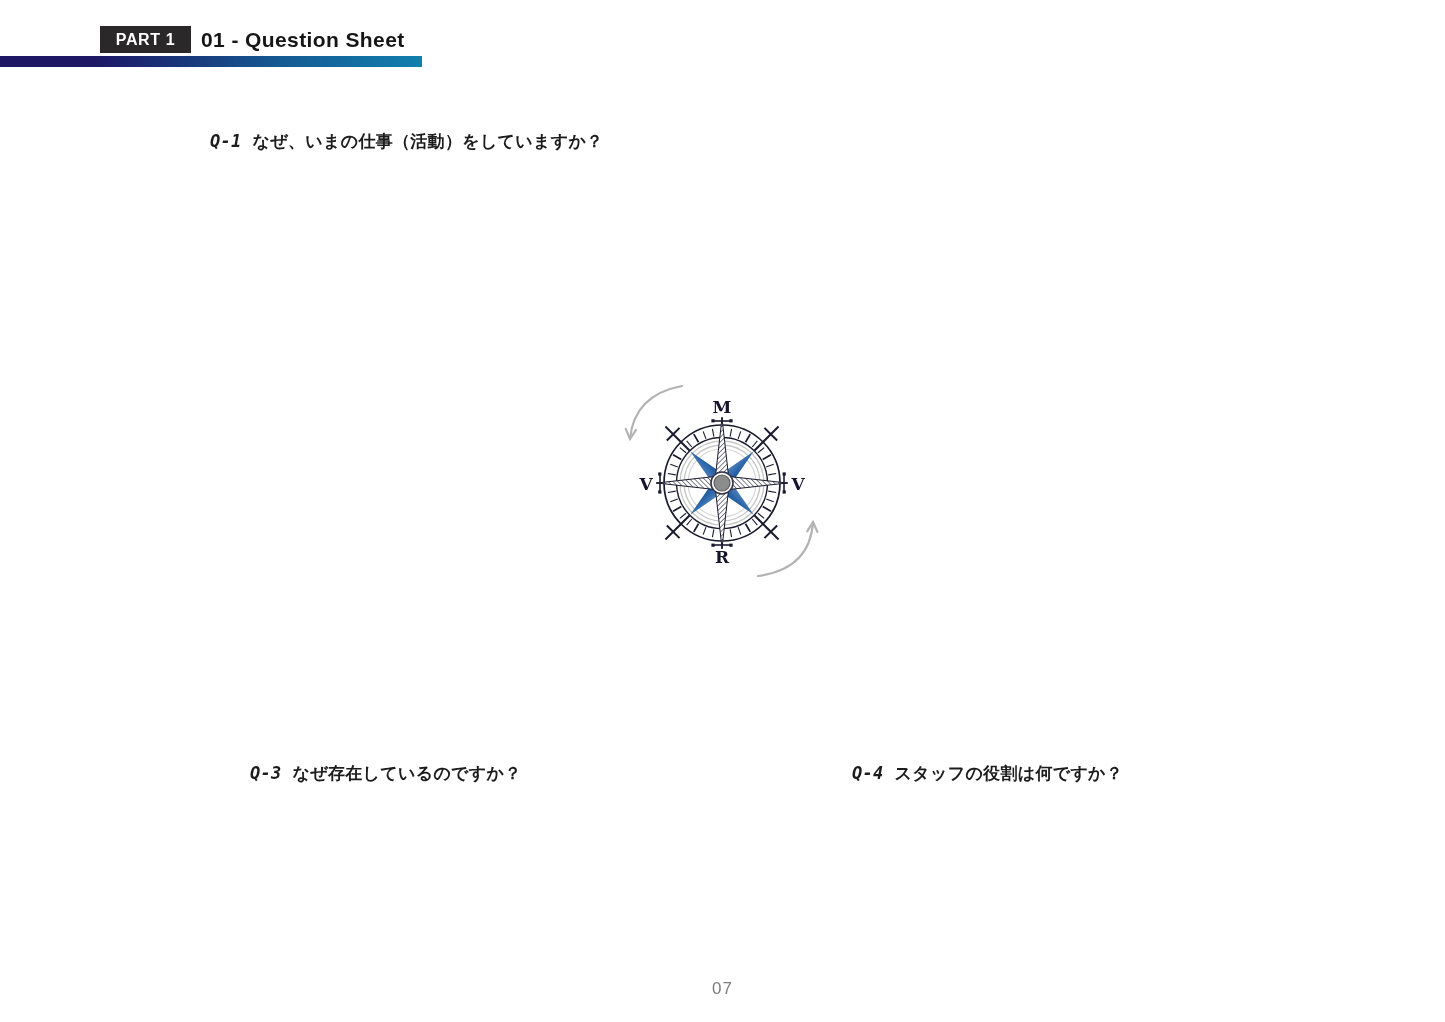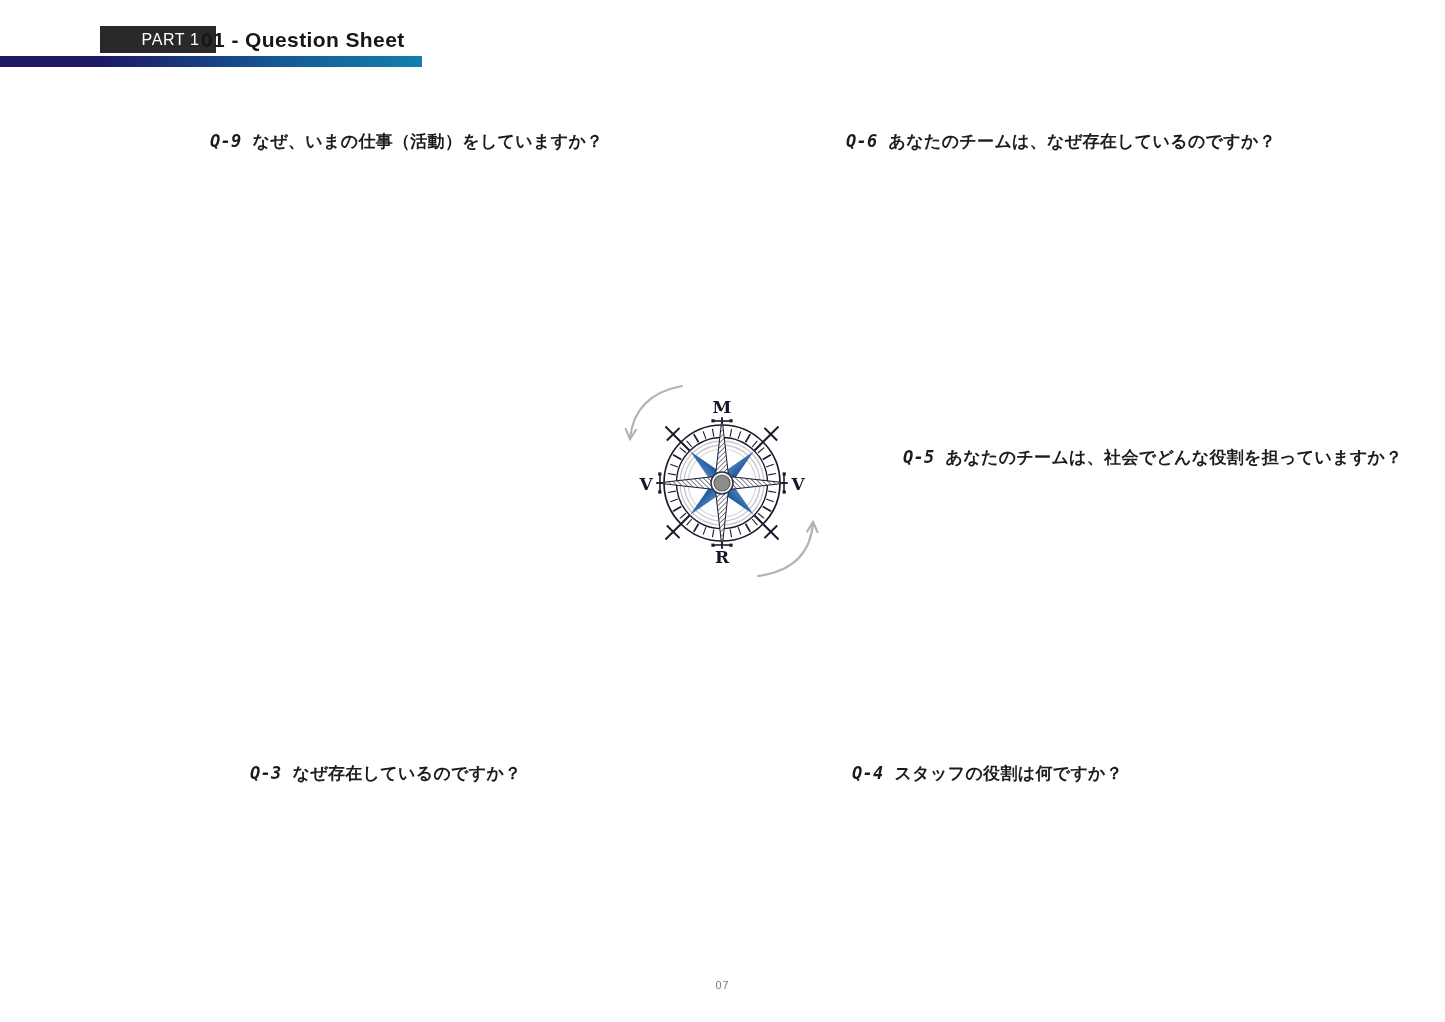--- a/index.html
+++ b/index.html
@@ -7,21 +7,21 @@
     position:relative; width:1445px; height:1022px; background:#ffffff;
     font-family:"Liberation Sans","DejaVu Sans",sans-serif;
     outline:1px solid #b8b8b8; overflow:hidden;
   }
 
   
   .part-badge {
     position:absolute; left:100px; top:26px; width:91px; height:27px;
     background:#2b2829; color:#ffffff;
     display:flex; align-items:center; justify-content:center;
-    font-size:16px; font-weight:normal; letter-spacing:0.6px;padding-left:25px;
+    font-size:16px; font-weight:bold; letter-spacing:0.6px;
   }
   .header-title {
     position:absolute; left:201px; top:26px; height:27px; line-height:27px;
     font-size:21px; font-weight:600; color:#161616; letter-spacing:0.4px;
   }
   .gradient-bar {
     position:absolute; left:0; top:56px; width:422px; height:11px;
     background:linear-gradient(90deg,#1d1766 0%,#1d1766 22%,#145c94 68%,#117fae 100%);
   }
 
@@ -44,42 +44,36 @@
   
   .compass-wrap { position:absolute; left:587px; top:348px; width:270px; height:270px; }
   .compass-letter {
     font-family:"DejaVu Serif","Liberation Serif",serif;
     font-weight:bold; font-size:17px; fill:#14142a;
   }
 
   
   .page-number {
     position:absolute; left:0; right:0; top:979px; text-align:center;
-    font-size:11px; color:#7d7d7d; letter-spacing:1px;
+    font-size:17px; color:#7d7d7d; letter-spacing:1px;
   }
 </style>
 </head>
 <body>
 
 <div class="page">
 
   <div class="part-badge">
     <span>PART 1</span>
   </div>
   <div class="header-title">01 - Question Sheet</div>
   <div class="gradient-bar"></div>
 
   <div class="question q1">
-    <span class="q-id">Q-9</span><span>なぜ、いまの仕事（活動）をしていますか？</span>
-  </div>
-  <div class="question q6">
-    <span class="q-id">Q-6</span><span>あなたのチームは、なぜ存在しているのですか？</span>
-  </div>
-  <div class="question q5">
-    <span class="q-id">Q-5</span><span>あなたのチームは、社会でどんな役割を担っていますか？</span>
+    <span class="q-id">Q-1</span><span>なぜ、いまの仕事（活動）をしていますか？</span>
   </div>
   <div class="question q3">
     <span class="q-id">Q-3</span><span>なぜ存在しているのですか？</span>
   </div>
   <div class="question q4">
     <span class="q-id">Q-4</span><span>スタッフの役割は何ですか？</span>
   </div>
 
   <div class="compass-wrap">
     <svg viewBox="-135 -135 270 270" width="270" height="270">

